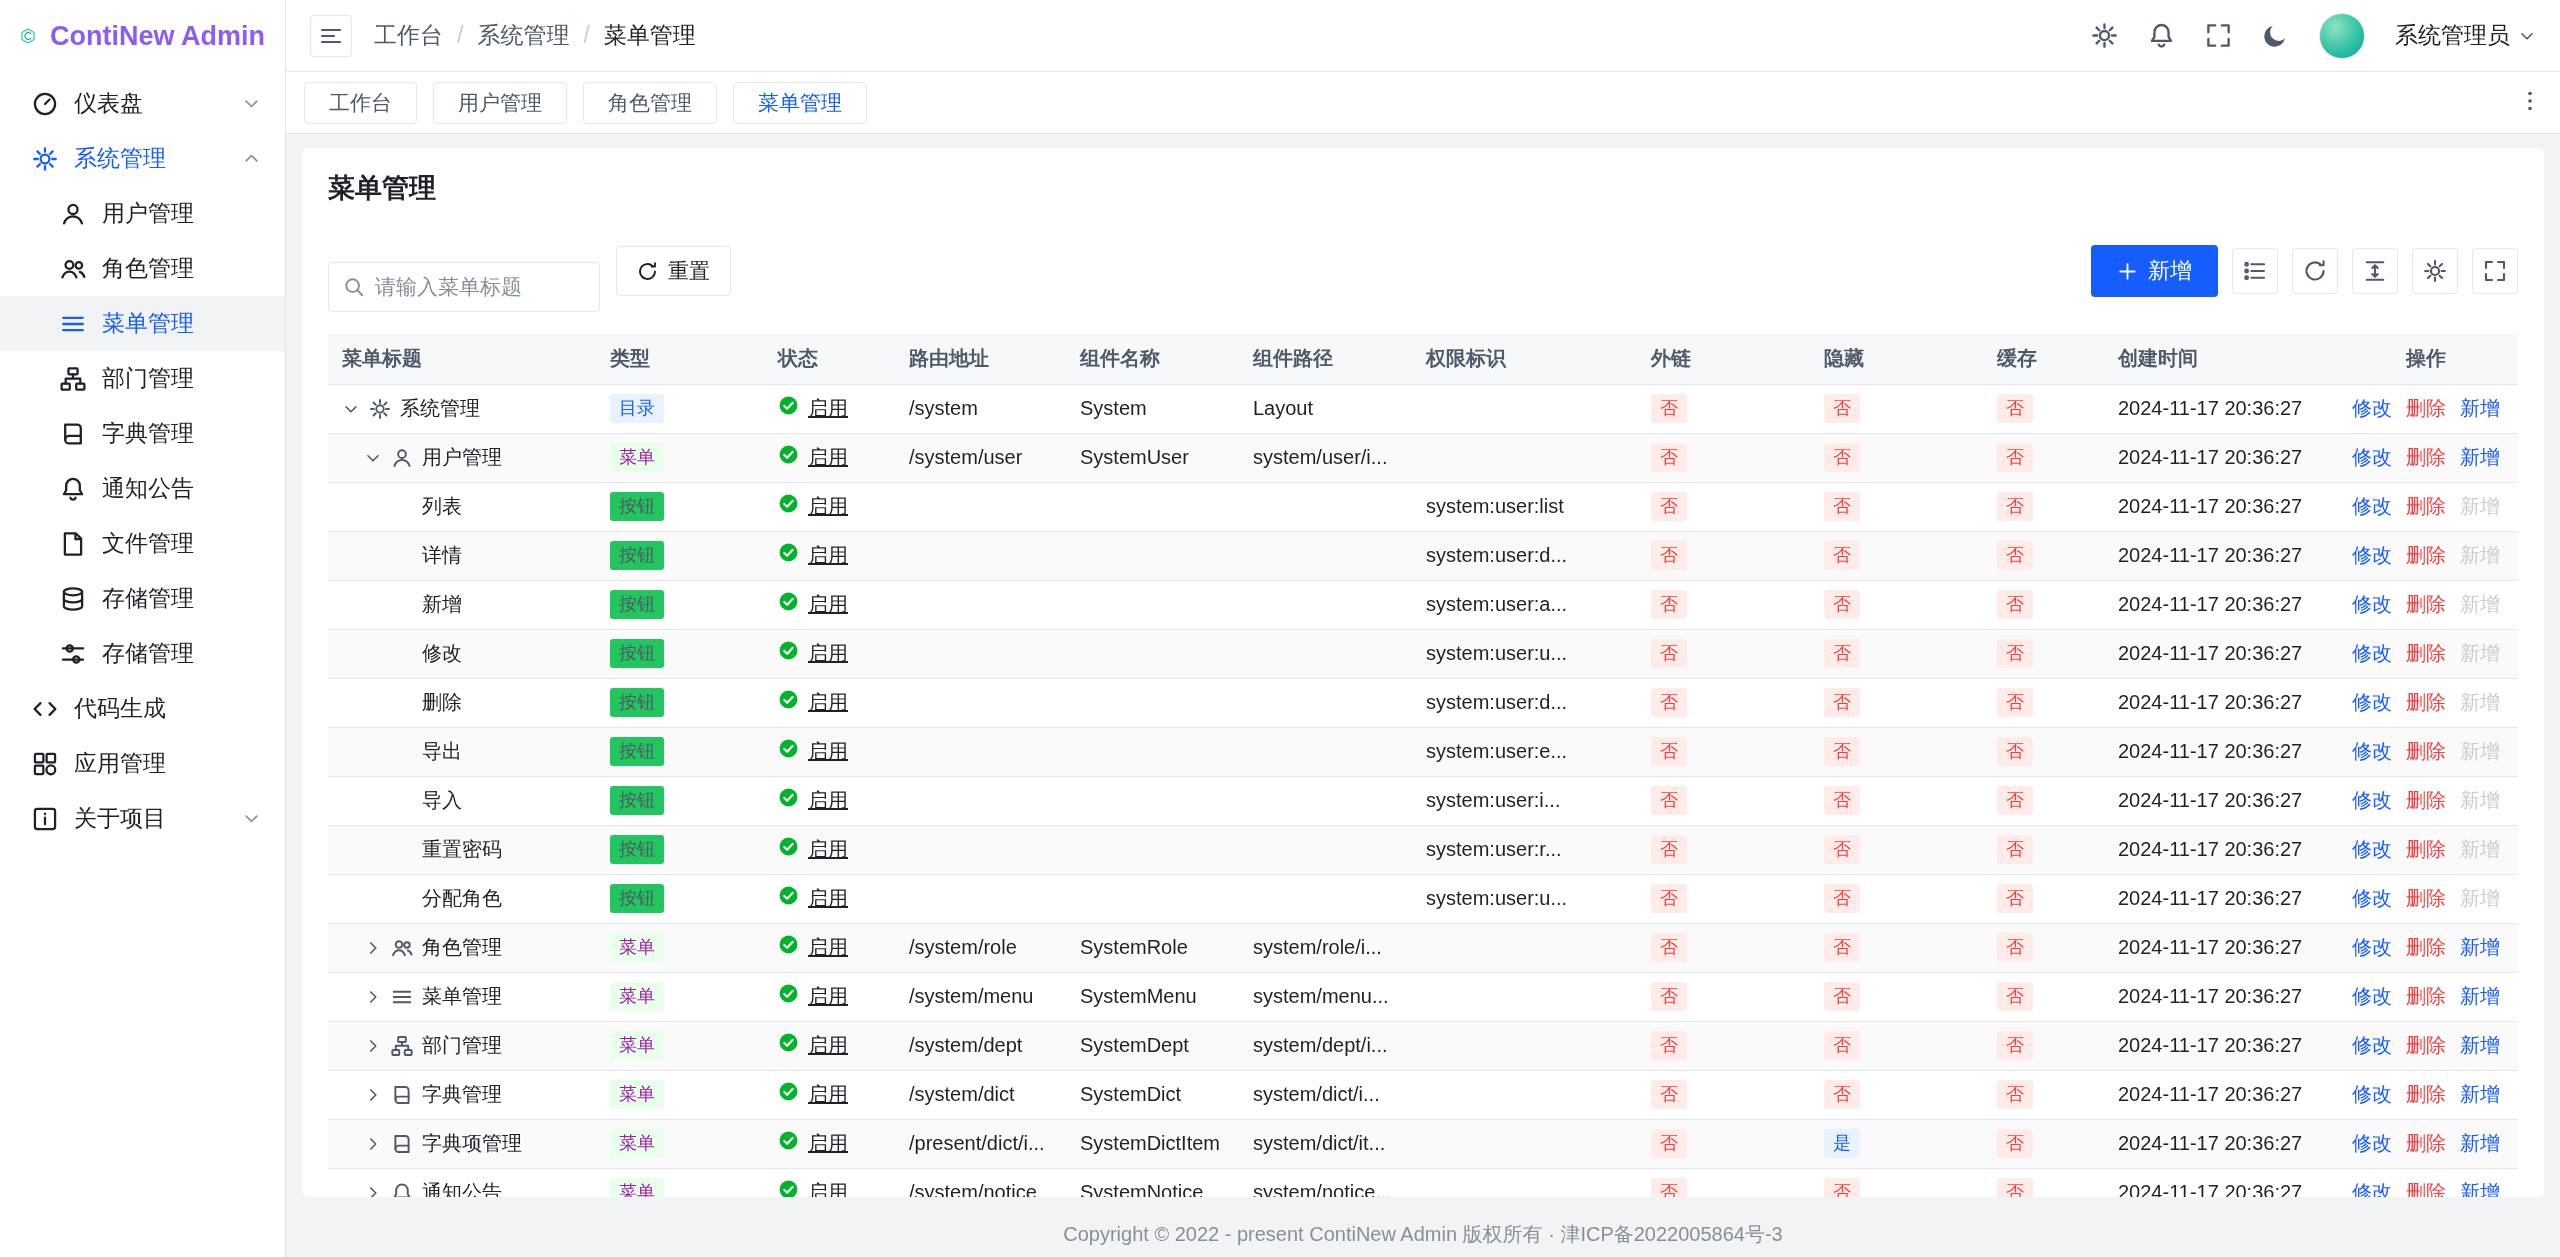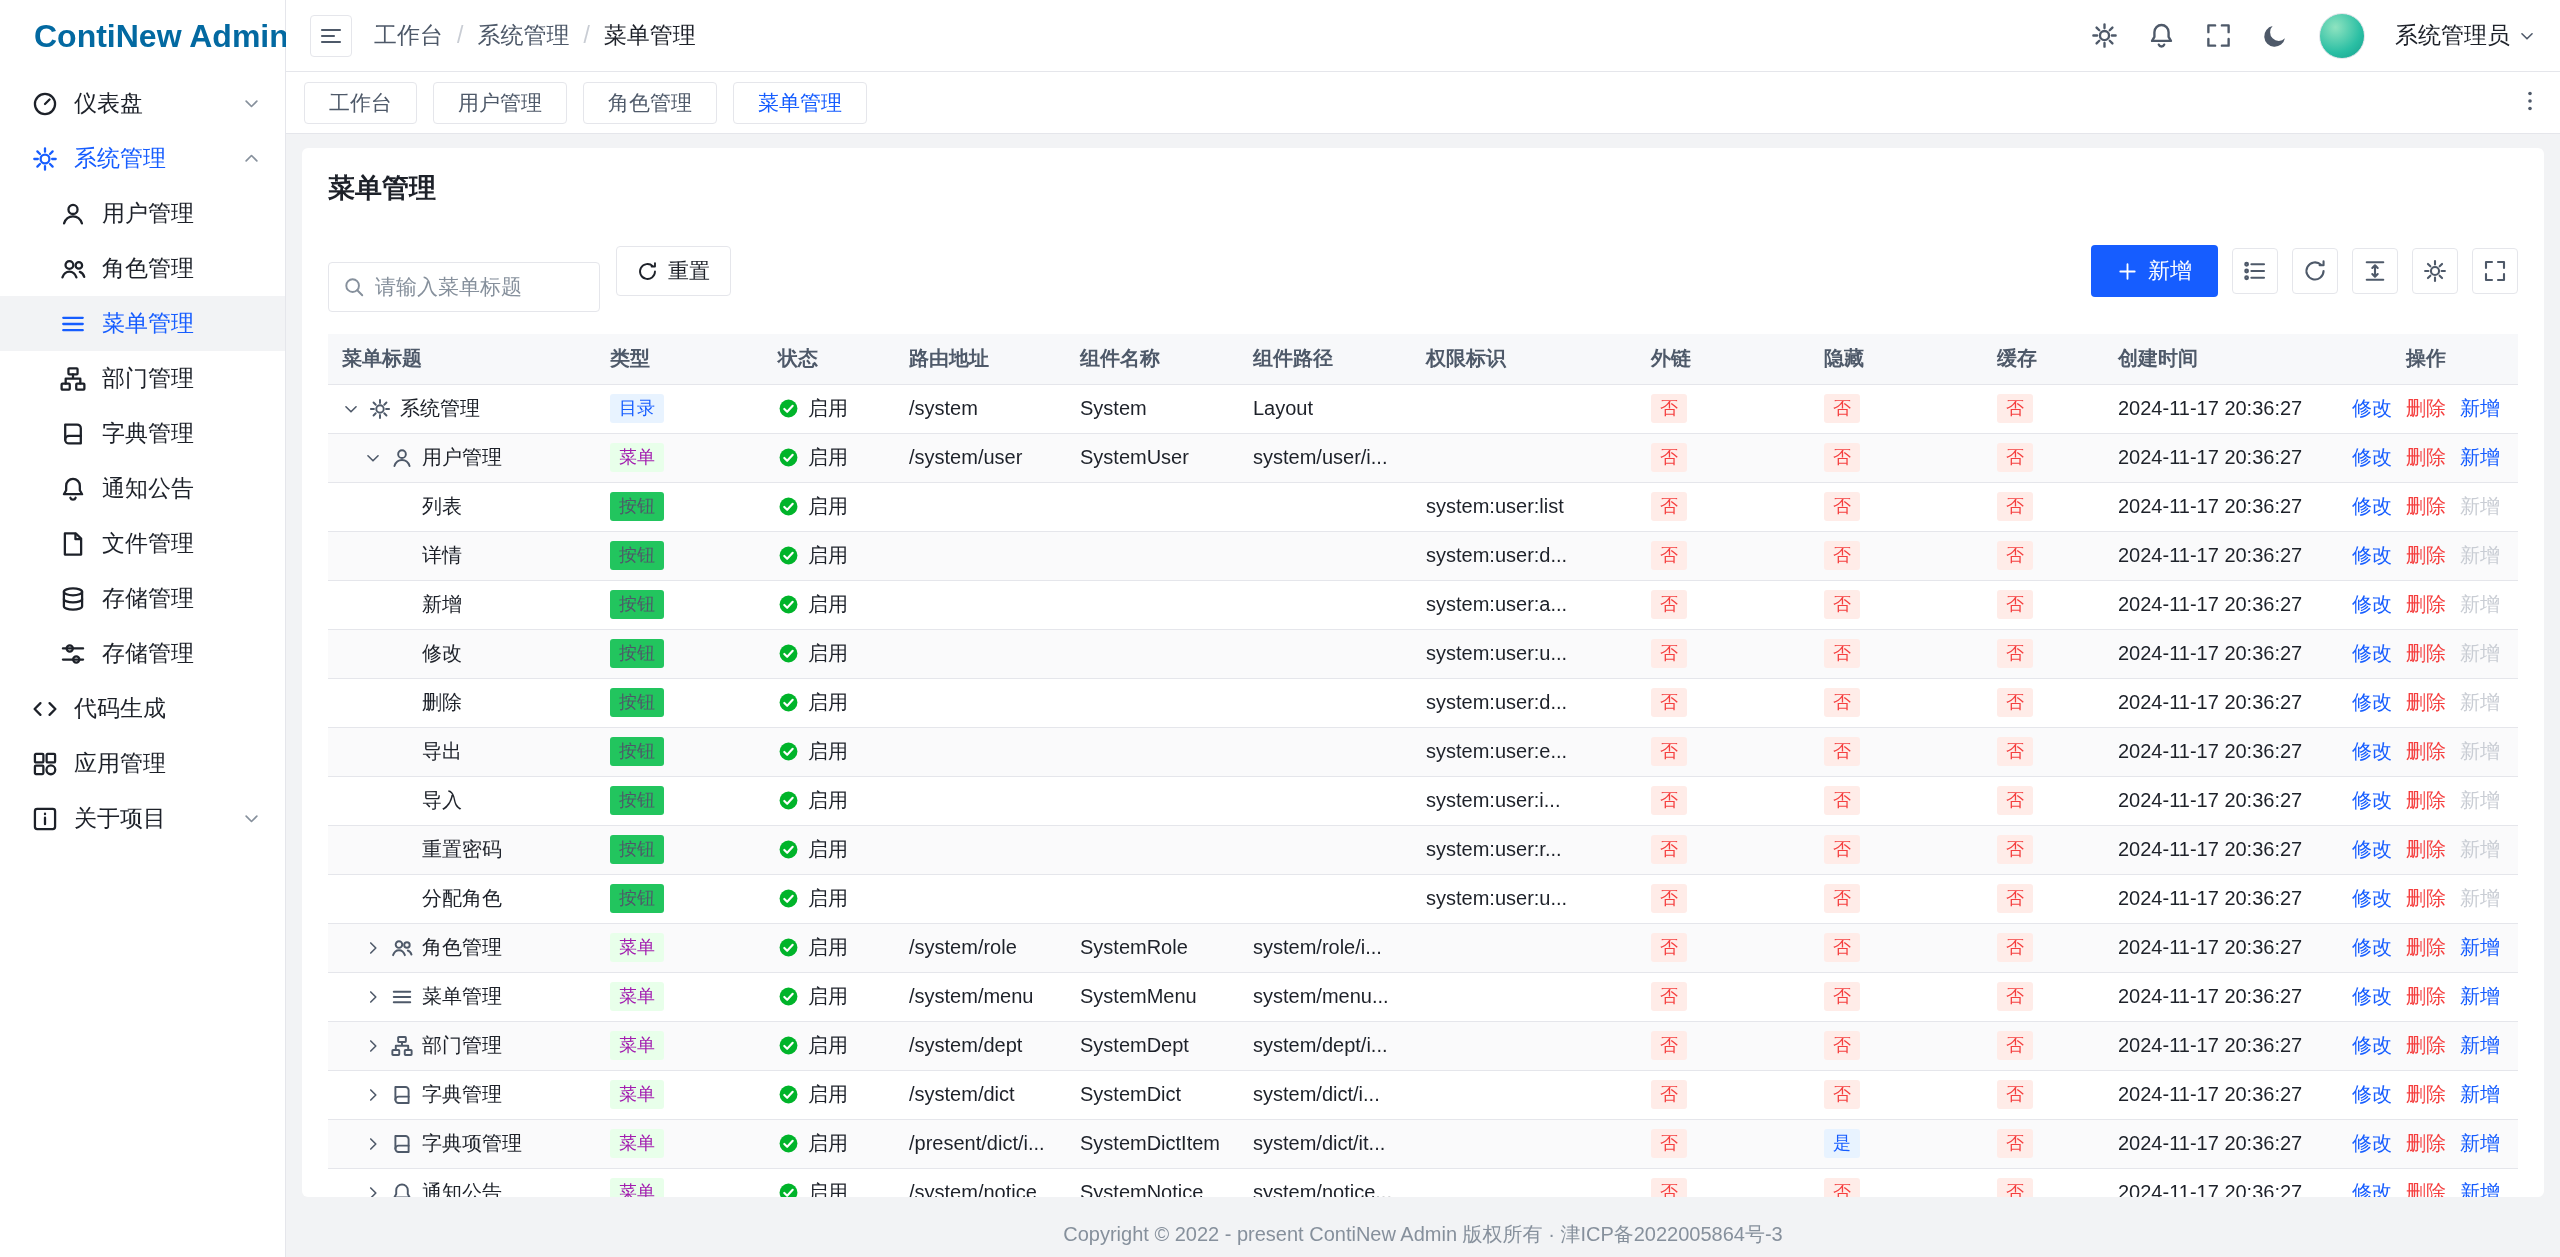--- a/index.html
+++ b/index.html
@@ -3,21 +3,21 @@
 <meta charset="utf-8">
 <style>
   * { margin:0; padding:0; box-sizing:border-box; }
   html,body { width:2560px; height:1257px; overflow:hidden; }
   body { font-family:"Liberation Sans","DejaVu Sans",sans-serif; background:#f2f3f5; color:#1d2129; font-size:21px; }
   .app { display:flex; width:100%; height:100%; }
 
   
   .sidebar { width:286px; background:#fff; border-right:1px solid #e5e6eb; flex-shrink:0; display:flex; flex-direction:column; }
   .logo { height:72px; display:flex; align-items:center; gap:14px; padding:0 20px; cursor:pointer; }
-  .logo-text { font-size:32px; font-weight:bold; color:#0369a1; white-space:nowrap; }
+  .logo-text { font-size:27px; font-weight:bold; color:#8b5cf6; white-space:nowrap; }
   .menu { flex:1; overflow:hidden; padding-top:4px; }
   .menu-item { height:55px; display:flex; align-items:center; gap:16px; padding:0 24px 0 32px; font-size:23px; color:#1d2129; cursor:pointer; }
   .menu-item .ic { width:26px; height:26px; flex-shrink:0; }
   .mi-label { flex:1; white-space:nowrap; overflow:hidden; }
   .mi-chevron .ic { width:19px; height:19px; color:#86909c; }
   .menu-item.sub { padding-left:60px; }
   .menu-item.parent-active { color:#165dff; }
   .menu-item.active { background:#f2f3f5; color:#165dff; }
 
   
@@ -70,21 +70,21 @@
   .tcell { display:flex; align-items:center; gap:9px; }
   .expand { color:#4e5969; display:flex; cursor:pointer; flex-shrink:0; }
   .expand .ic { width:18px; height:18px; }
   .row-ic { color:#4e5969; display:flex; flex-shrink:0; }
   .row-ic .ic { width:22px; height:22px; }
   .tag { display:inline-block; font-size:18px; line-height:29px; padding:0 9px; border-radius:3px; }
   .tag-blue  { background:#e8f3ff; color:#165dff; }
   .tag-green { background:#e8ffea; color:#a21caf; }
   .tag-gray  { background:#22c55e; color:#4e5969; }
   .tag-red   { background:#ffece8; color:#f53f3f; }
-  .status { display:flex; align-items:center; gap:9px; }
+  .status { display:flex; align-items:flex-start; gap:9px;text-decoration:underline; }
   .status .ic { width:21px; height:21px; }
   .actions { display:flex; gap:14px; justify-content:center; }
   .lnk { color:#165dff; cursor:pointer; }
   .lnk.red { color:#f53f3f; }
   .lnk.disabled { color:#c9cdd4; cursor:default; }
 
   
   .footer { height:46px; display:flex; align-items:center; justify-content:center; color:#86909c; font-size:20px; flex-shrink:0; }
 </style>
 </head>

